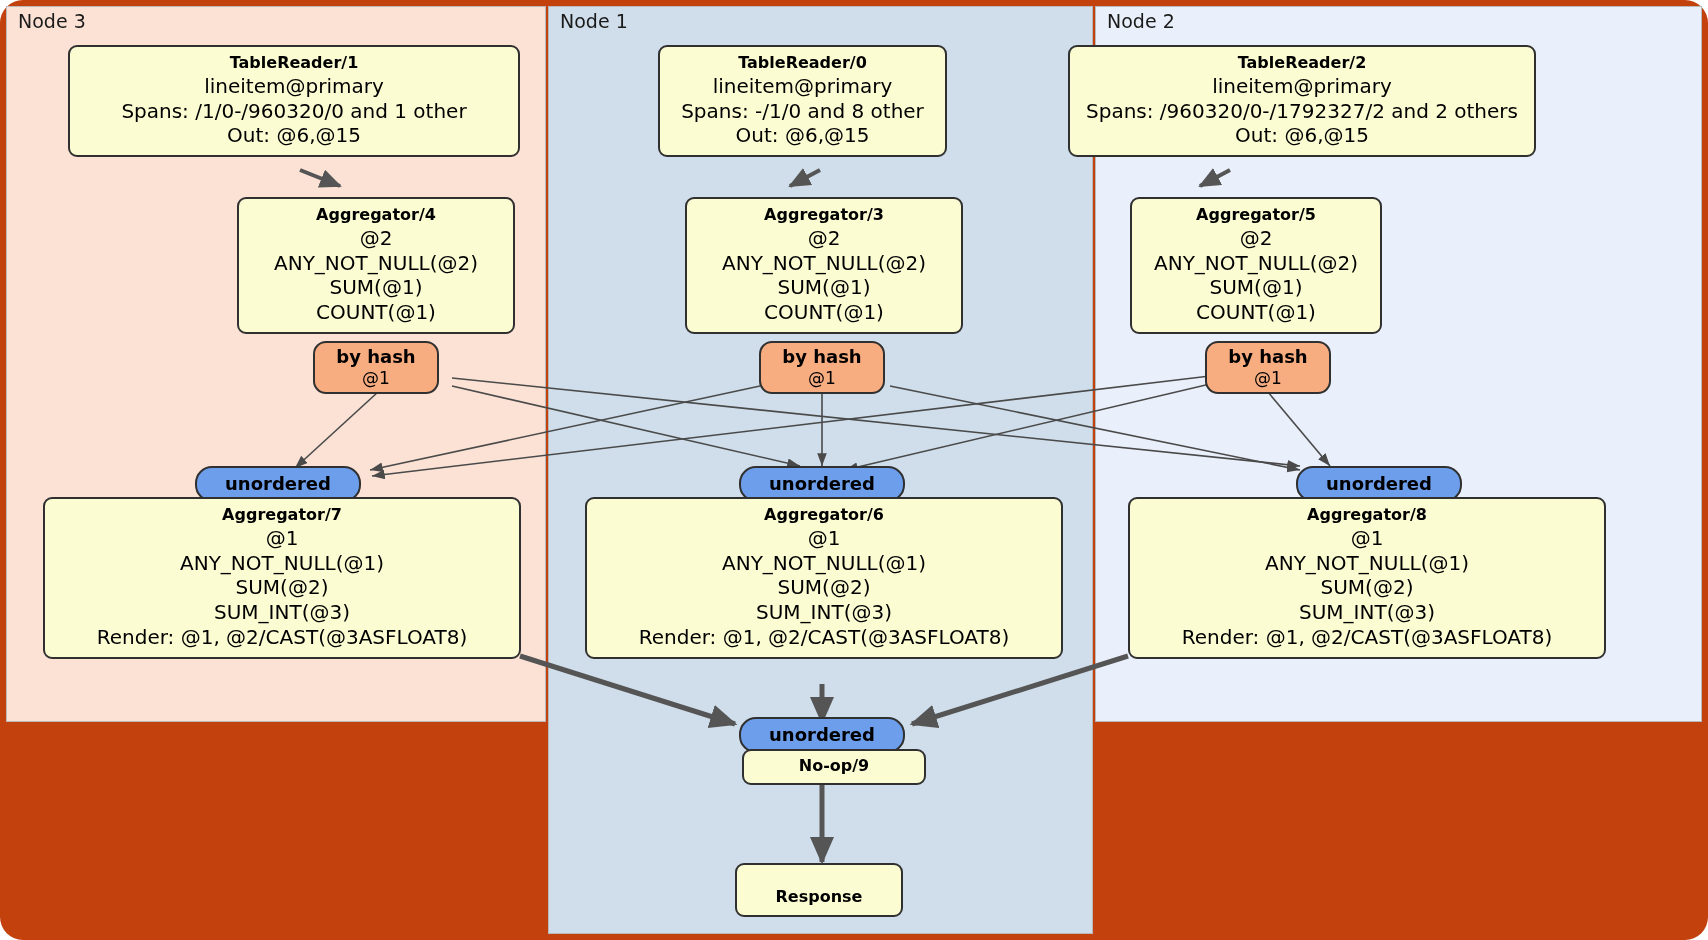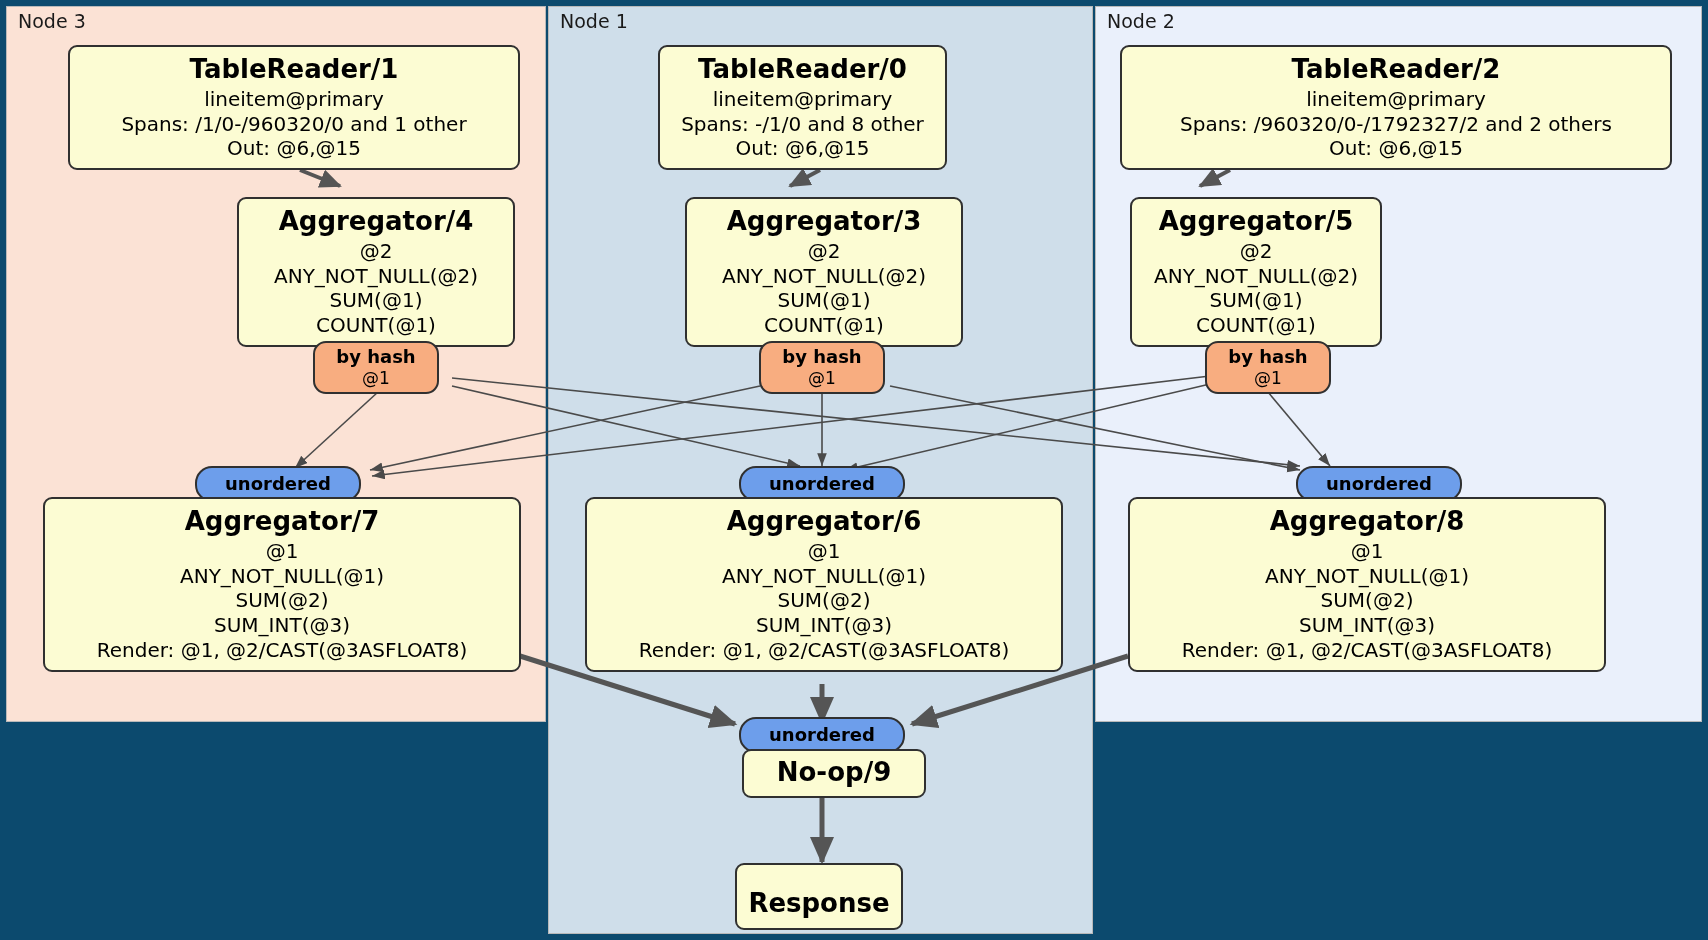--- a/index.html
+++ b/index.html
@@ -11,21 +11,22 @@
   body {
     font-family: "DejaVu Sans", "Liberation Sans", sans-serif;
     width: 1708px;
     height: 940px;
     overflow: hidden;
   }
   #stage {
     position: relative;
     width: 1708px;
     height: 940px;
-    background: #0c4a6e;
+    background: #c2410c;
+    border-radius: 23px;
   }
 
   
   .node-panel {
     position: absolute;
     box-sizing: border-box;
     border: 1px solid #b9b9b9;
   }
   .node-panel .node-label {
     position: absolute;
@@ -59,21 +60,21 @@
     border-radius: 9px;
     text-align: center;
     color: #000000;
     font-size: 20px;
     line-height: 1.24;
     padding: 6px 10px 7px 10px;
     white-space: nowrap;
   }
   .proc .title {
     font-weight: bold;
-    font-size: 26px;
+    font-size: 16px;
     line-height: 1.3;
     display: block;
   }
   .proc .ln { display: block; }
 
   
   .badge {
     position: absolute;
     box-sizing: border-box;
     border: 2px solid #303030;
@@ -170,21 +171,21 @@
       <span class="ln">Out: @6,@15</span>
     </div>
 
     <div class="proc" id="p-tr0" style="left:658px; top:45px; width:289px;">
       <span class="title">TableReader/0</span>
       <span class="ln">lineitem@primary</span>
       <span class="ln">Spans: -/1/0 and 8 other</span>
       <span class="ln">Out: @6,@15</span>
     </div>
 
-    <div class="proc" id="p-tr2" style="left:1120px; top:45px; width:552px;">
+    <div class="proc" id="p-tr2" style="left:1068px; top:45px; width:468px;">
       <span class="title">TableReader/2</span>
       <span class="ln">lineitem@primary</span>
       <span class="ln">Spans: /960320/0-/1792327/2 and 2 others</span>
       <span class="ln">Out: @6,@15</span>
     </div>
 
     <div class="proc" id="p-agg4" style="left:237px; top:197px; width:278px;">
       <span class="title">Aggregator/4</span>
       <span class="ln">@2</span>
       <span class="ln">ANY_NOT_NULL(@2)</span>

